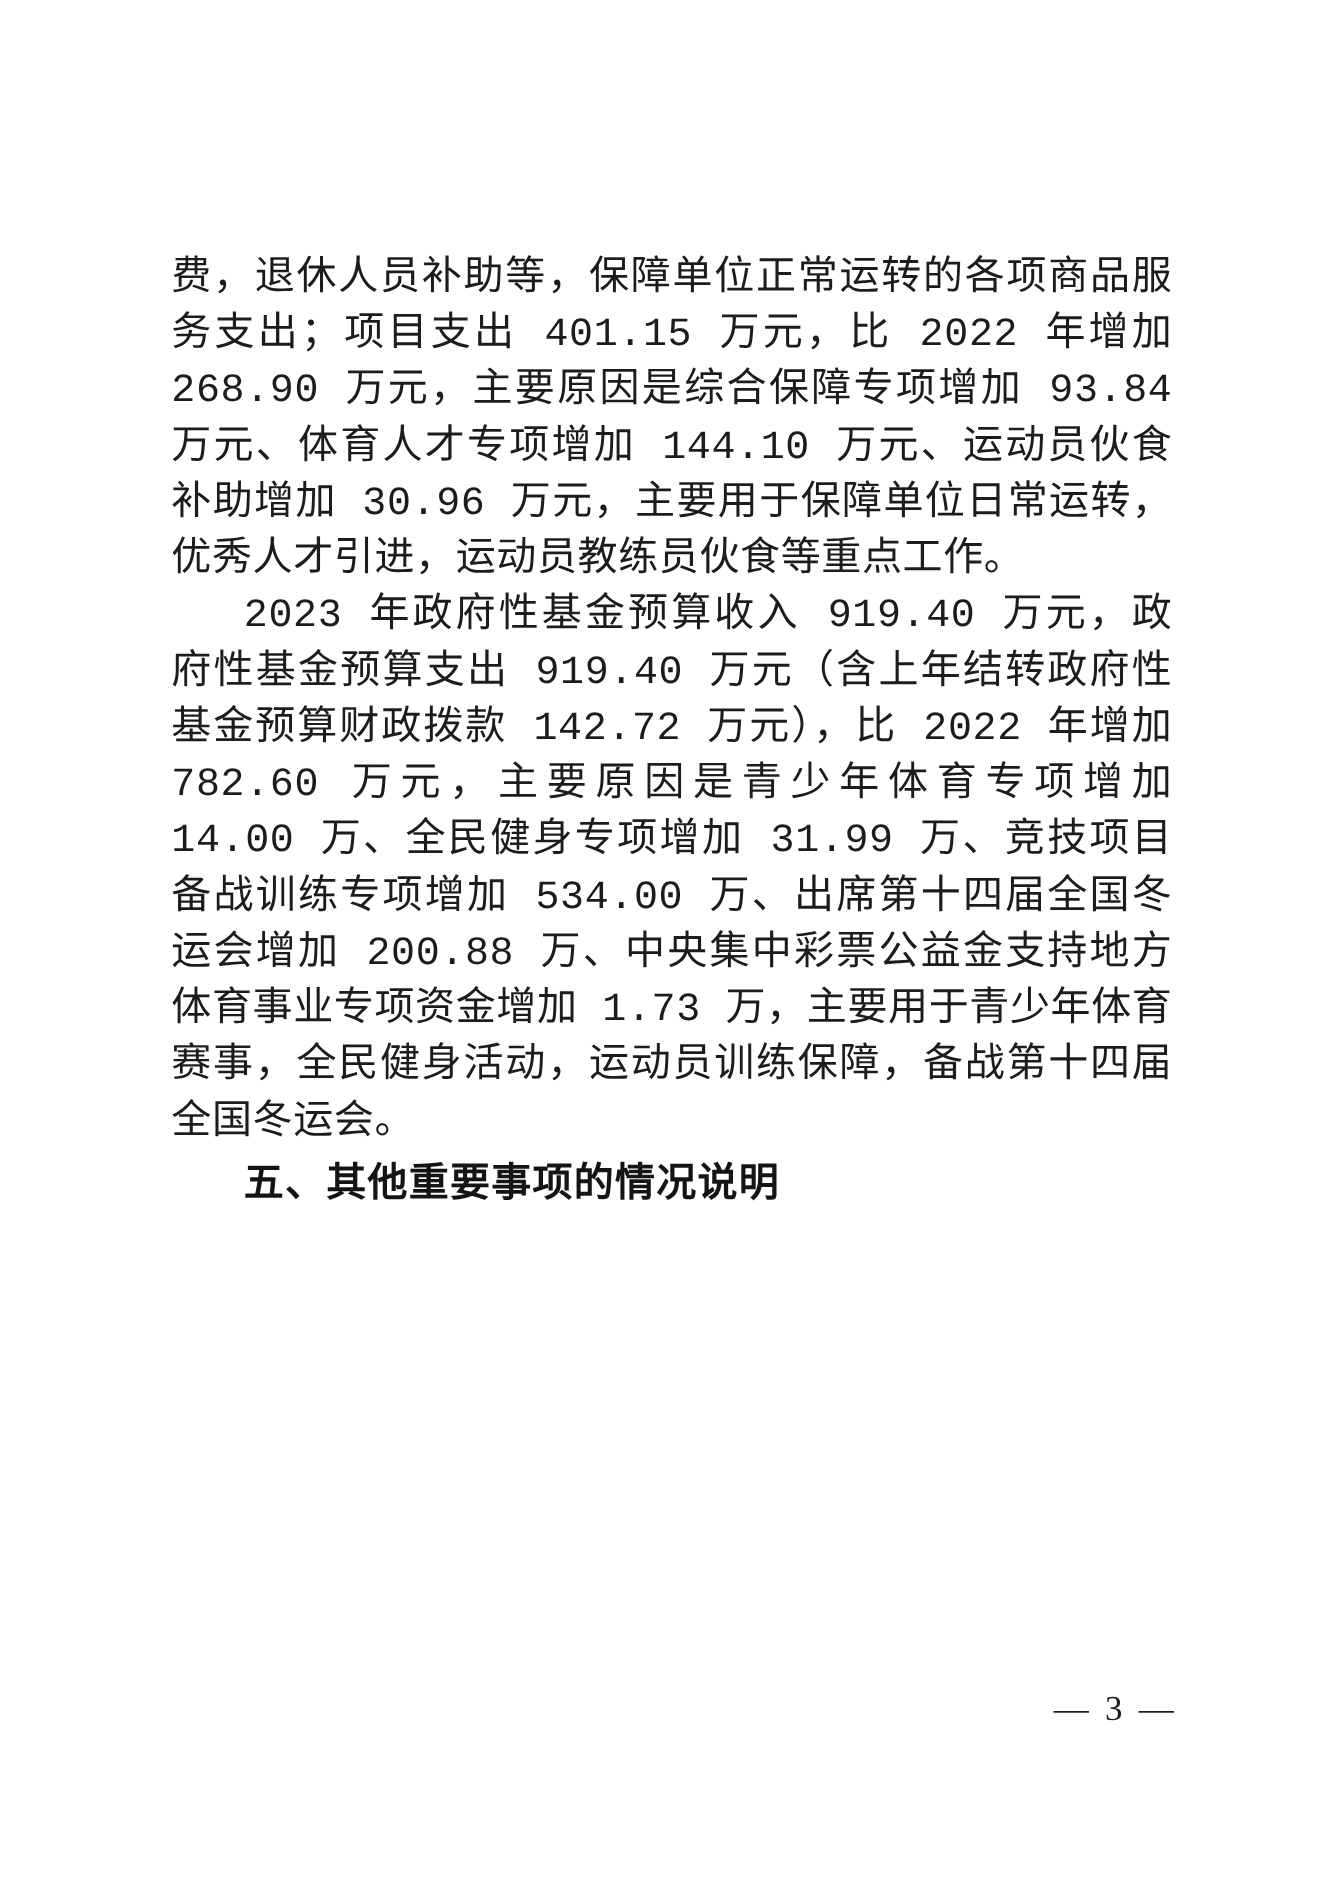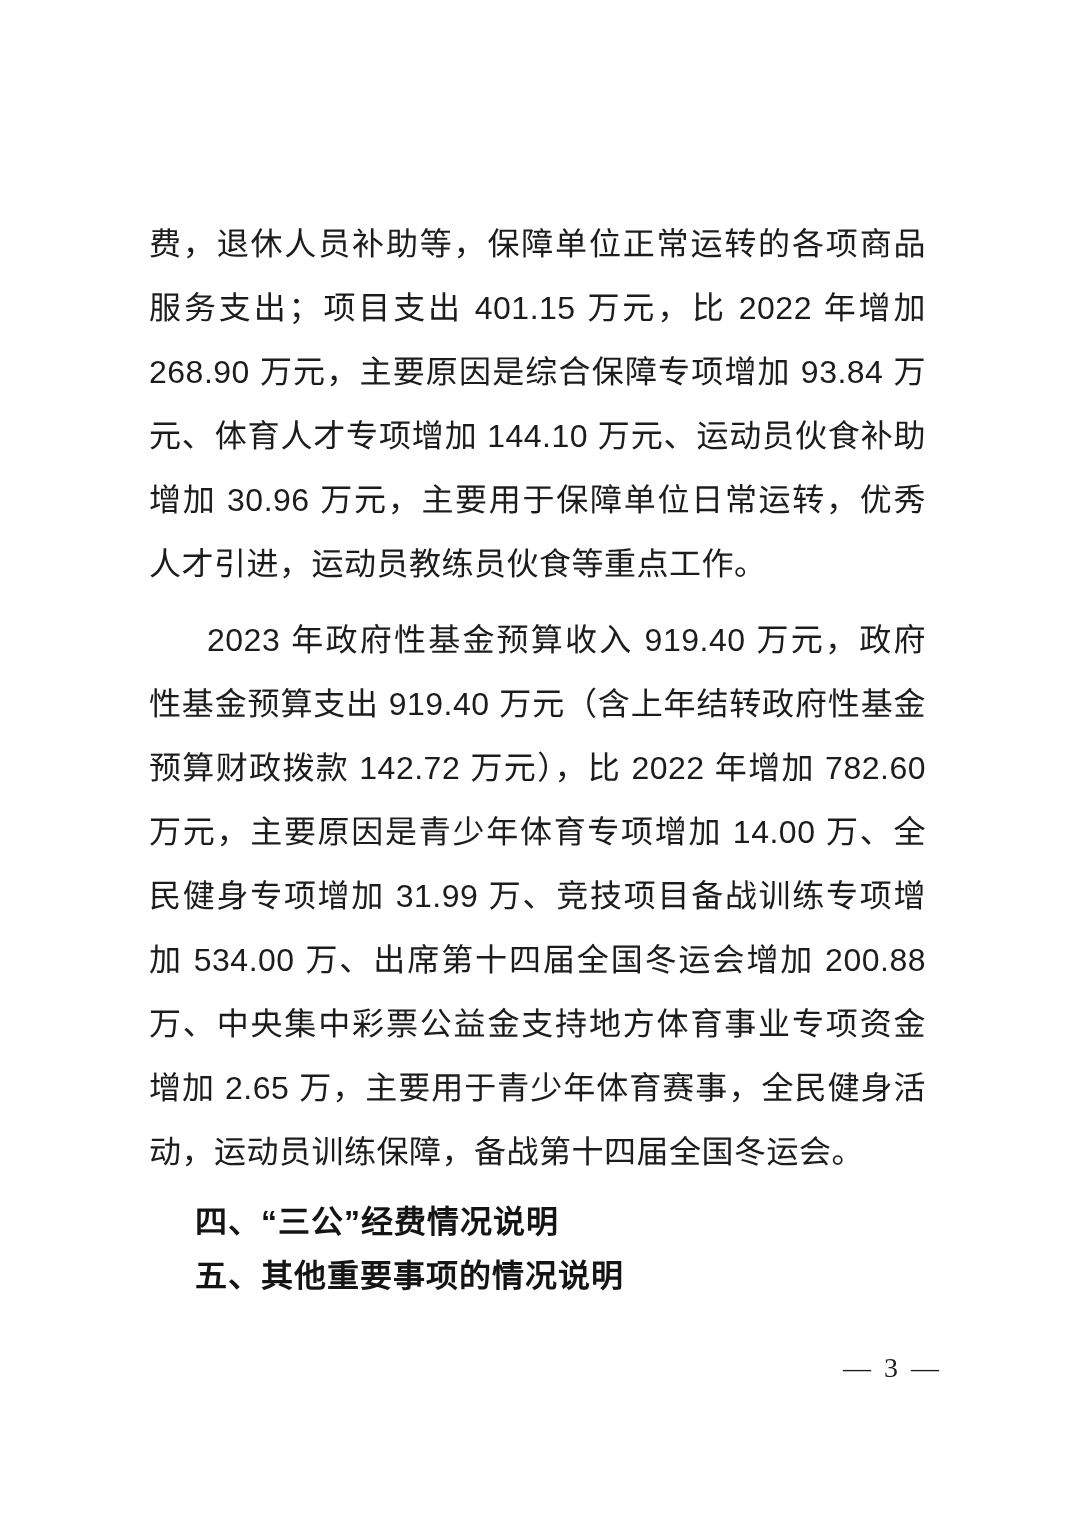--- a/index.html
+++ b/index.html
@@ -9,24 +9,24 @@
     width:1074px;height:1520px;
     margin:0 auto;
     background:#ffffff;
     overflow:hidden;
   }
   .text-column{
     position:absolute;
     left:137px;top:200px;width:801px;
   }
   .body-para{
-    margin:12px;
-    font-family:Liberation Sans, sans-serif;
+    margin:0;
+    font-family:Liberation Mono, monospace;
     font-size:32px;
-    line-height:64px;
+    line-height:45px;
     color:#1c1c1c;
     text-align:justify;
     letter-spacing:0.5px;
   }
   .indent{ text-indent:58px; }
   .section-heading{
     margin:0;
     font-family:"Liberation Sans","DejaVu Sans",sans-serif;
     font-weight:700;
     font-size:32px;
@@ -47,18 +47,17 @@
     letter-spacing:3px;
     white-space:nowrap;
   }
 </style>
 </head>
 <body>
 
 <div class="page">
   <div class="text-column">
     <p class="body-para">费，退休人员补助等，保障单位正常运转的各项商品服务支出；项目支出 401.15 万元，比 2022 年增加 268.90 万元，主要原因是综合保障专项增加 93.84 万元、体育人才专项增加 144.10 万元、运动员伙食补助增加 30.96 万元，主要用于保障单位日常运转，优秀人才引进，运动员教练员伙食等重点工作。</p>
-    <p class="body-para indent">2023 年政府性基金预算收入 919.40 万元，政府性基金预算支出 919.40 万元（含上年结转政府性基金预算财政拨款 142.72 万元），比 2022 年增加 782.60 万元，主要原因是青少年体育专项增加 14.00 万、全民健身专项增加 31.99 万、竞技项目备战训练专项增加 534.00 万、出席第十四届全国冬运会增加 200.88 万、中央集中彩票公益金支持地方体育事业专项资金增加 2.65 万，主要用于青少年体育赛事，全民健身活动，运动员训练保障，备战第十四届全国冬运会。</p>
-    <h2 class="section-heading">四、“三公”经费情况说明</h2>
+    <p class="body-para indent">2023 年政府性基金预算收入 919.40 万元，政府性基金预算支出 919.40 万元（含上年结转政府性基金预算财政拨款 142.72 万元），比 2022 年增加 782.60 万元，主要原因是青少年体育专项增加 14.00 万、全民健身专项增加 31.99 万、竞技项目备战训练专项增加 534.00 万、出席第十四届全国冬运会增加 200.88 万、中央集中彩票公益金支持地方体育事业专项资金增加 1.73 万，主要用于青少年体育赛事，全民健身活动，运动员训练保障，备战第十四届全国冬运会。</p>
     <h2 class="section-heading">五、其他重要事项的情况说明</h2>
   </div>
   <div class="page-number">— 3 —</div>
 </div>
 
 </body></html>

